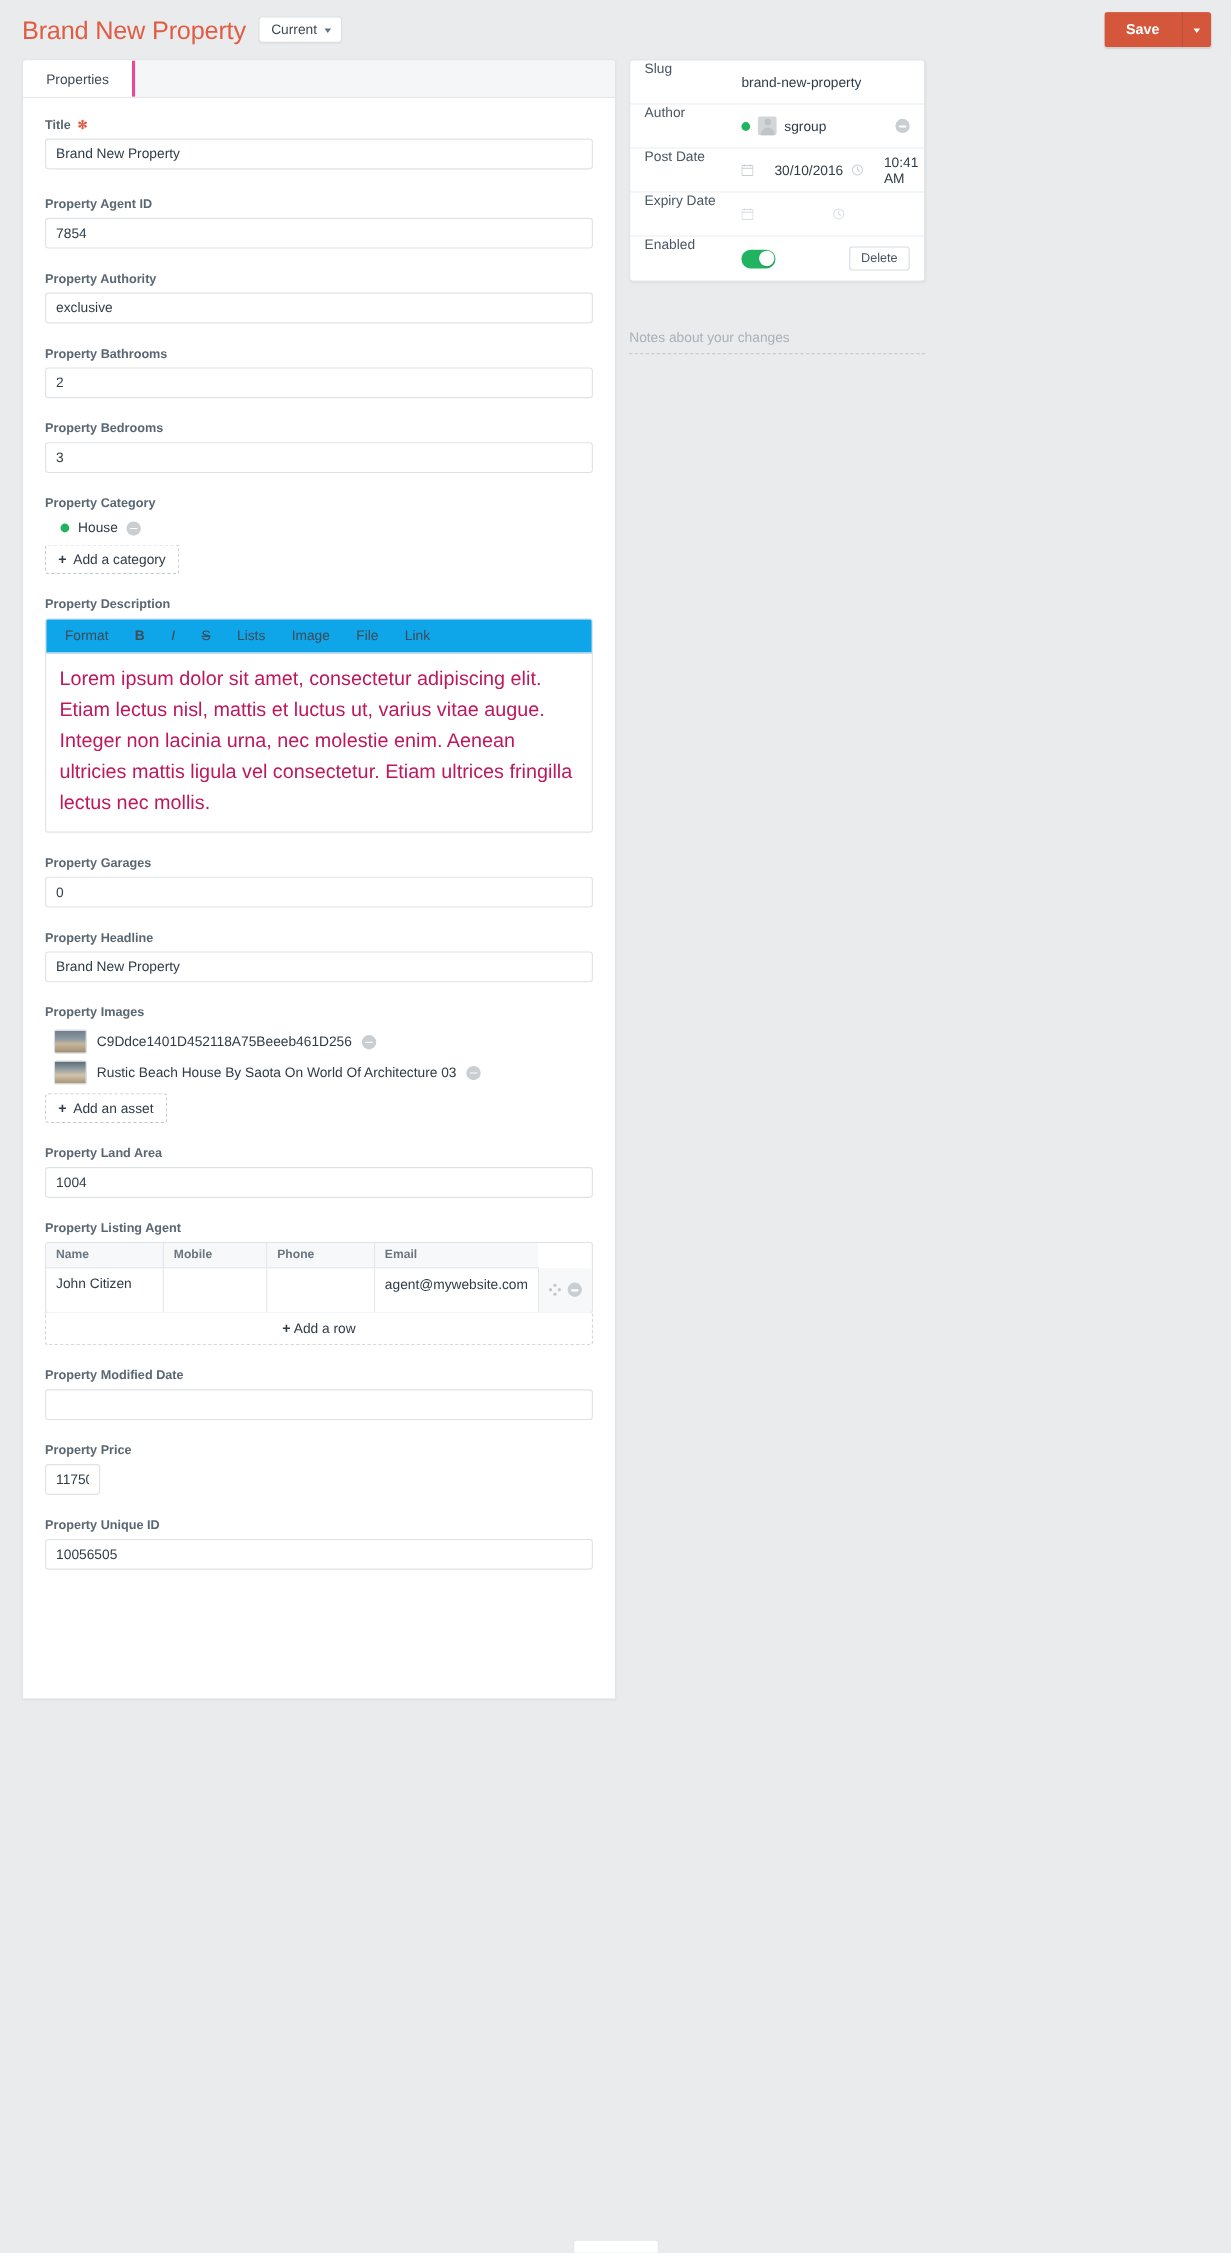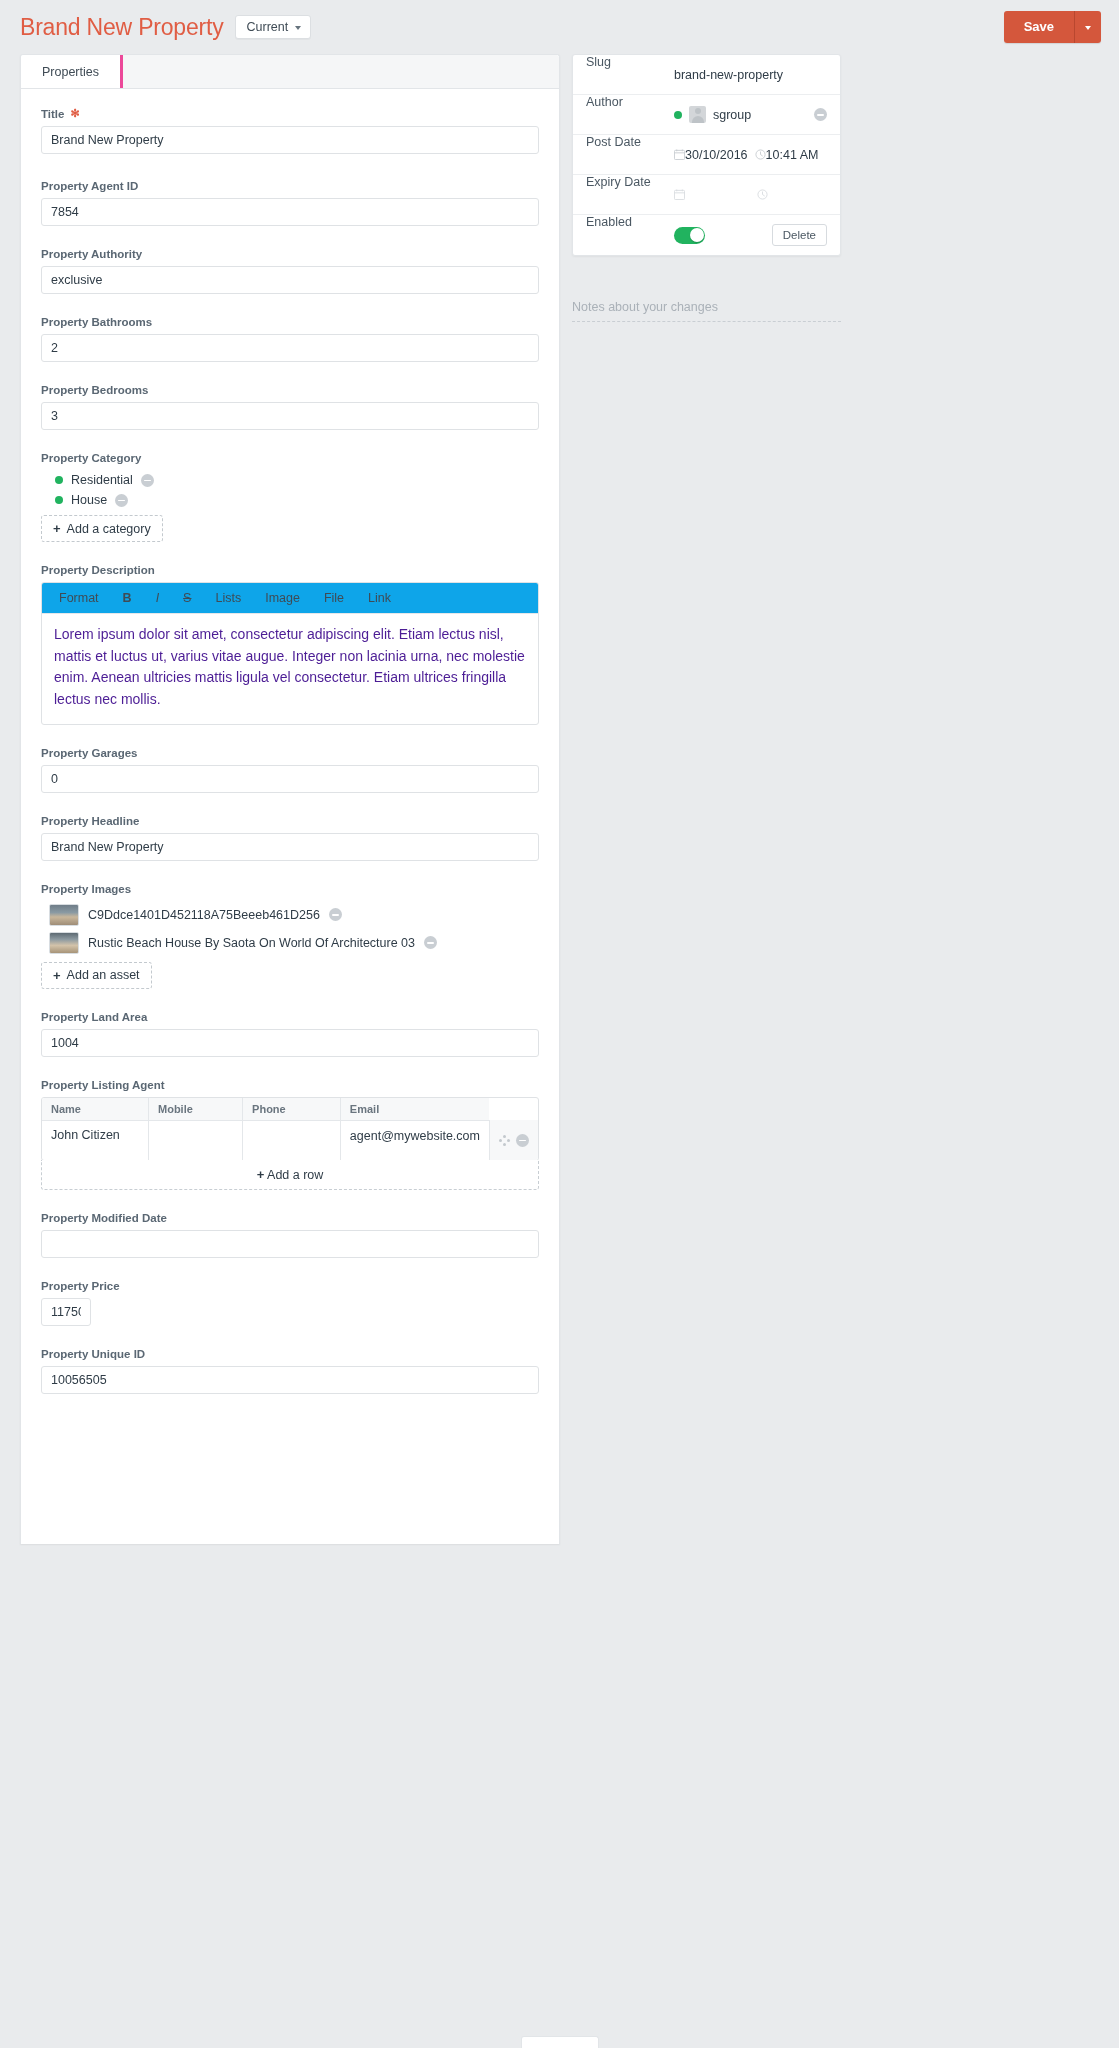--- a/index.html
+++ b/index.html
@@ -212,23 +212,23 @@
     font-size: 12.5px;
     color: #3f4b55;
     padding: 0 12px;
     line-height: 1;
   }
   .tb-item.b { font-weight: bold; }
   .tb-item.i { font-style: italic; }
   .tb-item.s { text-decoration: line-through; }
   .editor-body {
     padding: 10px 12px 13px 12px;
-    font-size: 14px;
+    font-size: 18px;
     line-height: 1.55;
-    color: #4c1d95;
+    color: #be185d;
   }
 
   
   .asset-item {
     display: flex;
     align-items: center;
     gap: 9px;
     padding: 3px 0 3px 8px;
     font-size: 12.5px;
     color: #2f3c47;
@@ -336,21 +336,21 @@
   }
   .avatar::after {
     content: ""; position: absolute; left: 2.5px; top: 9.5px;
     width: 12px; height: 9px; border-radius: 6px 6px 0 0; background: #bec3c7;
   }
   .status-dot { width: 8px; height: 8px; border-radius: 50%; background: #21b35f; flex:0 0 auto;}
   .meta-right { margin-left: auto; }
   .cal-icon, .clock-icon {
     width: 11px; height: 11px; flex: 0 0 auto; opacity: .55;
   }
-  .date-part { display: flex; align-items: center; gap: 0; }
+  .date-part { display: flex; align-items: center; gap: 19px; }
   .toggle {
     width: 31px; height: 17px; border-radius: 9px;
     background: #21b35f; position: relative; flex: 0 0 auto;
   }
   .toggle .knob {
     position: absolute; right: 1.5px; top: 1.5px;
     width: 14px; height: 14px; border-radius: 50%; background: #fff;
     box-shadow: 0 1px 1px rgba(0,0,0,0.18);
   }
   .delete-btn {
@@ -438,25 +438,20 @@
         <input class="ti" value="2" style="">
       </div>
 
       <div class="field" style="margin-top:22px">
         <div class="flabel">Property Bedrooms</div>
         <input class="ti" value="3" style="">
       </div>
 
       <div class="field" style="margin-top:22px">
         <div class="flabel">Property Category</div>
-        <div class="cat-item">
-          <span class="green-dot"></span>
-          <span>Residential</span>
-          <span class="minus-btn"></span>
-        </div>
         <div class="cat-item">
           <span class="green-dot"></span>
           <span>House</span>
           <span class="minus-btn"></span>
         </div>
         <button class="dashed-btn">
           <span class="plus">+</span>
           <span>Add a category</span>
         </button>
       </div>

